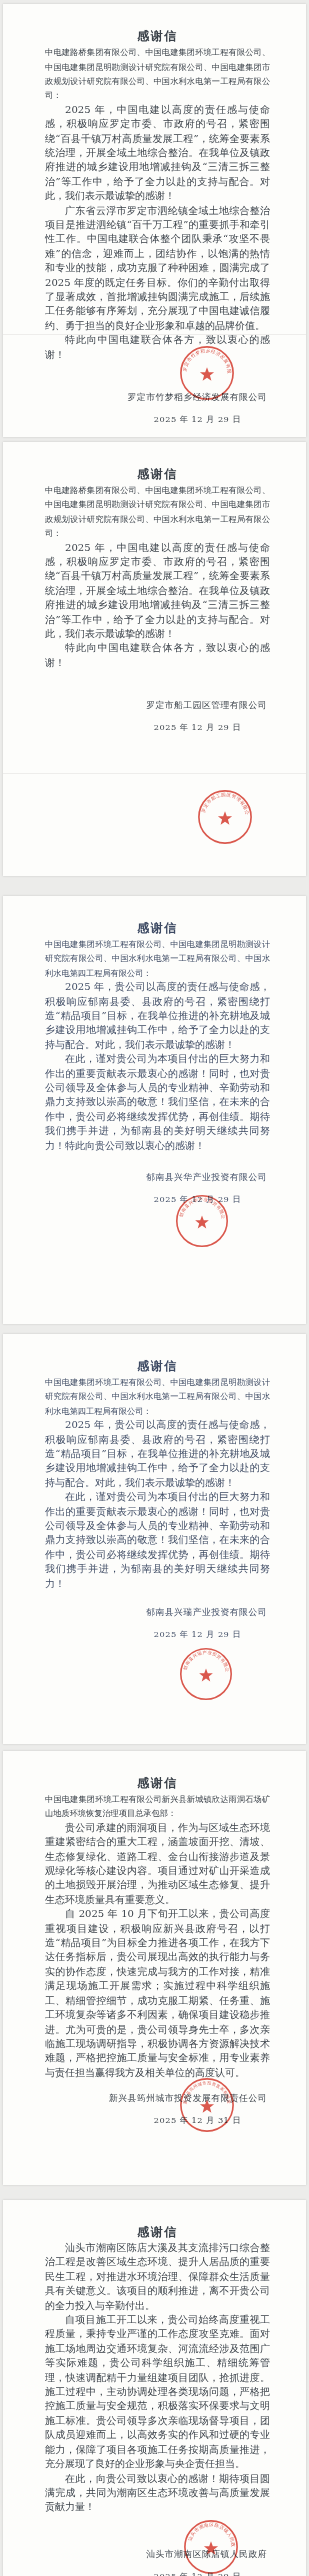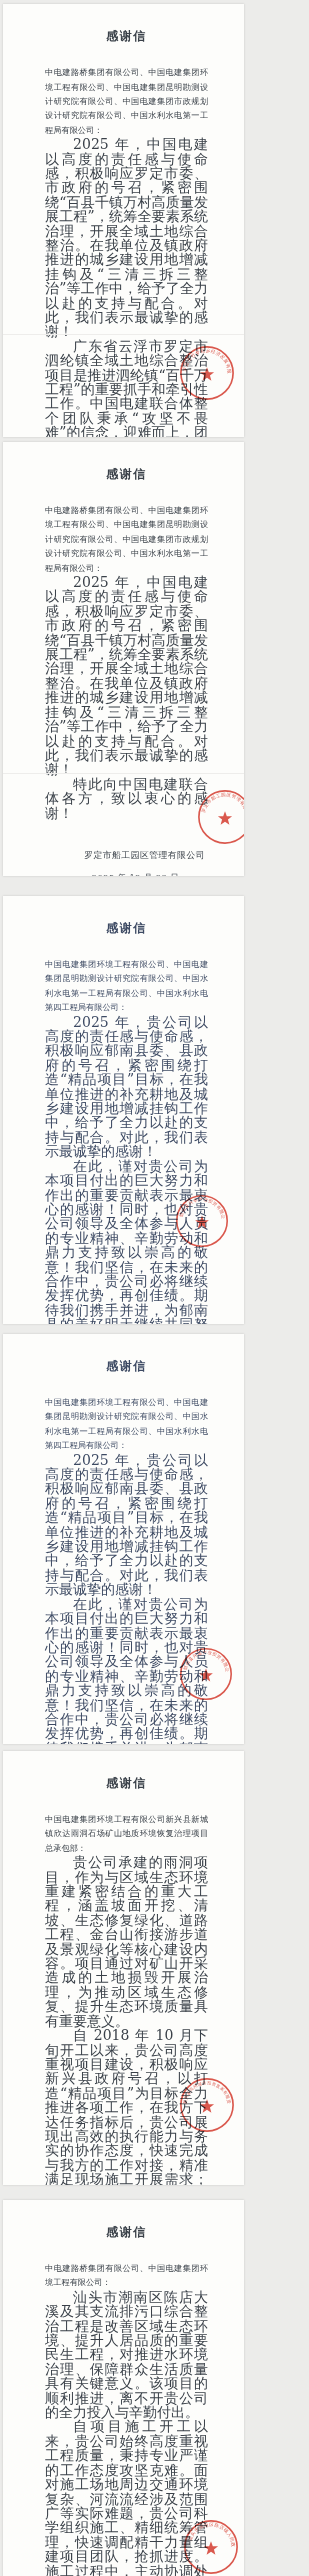--- a/index.html
+++ b/index.html
@@ -2,30 +2,30 @@
 <html style="font-size:8.2px"><head>
 <meta charset="utf-8">
 <style>
   html,body{margin:0;padding:0;background:#e8e7e4;}
   #canvas{
     position:relative;width:309px;height:3061px;margin:0 auto;
     background:#ececea;overflow:hidden;
     font-family:"DejaVu Serif","Liberation Serif",serif;
   }
   .page{
-    position:absolute;left:3.1px;width:241px;background:#fdfdfb;
+    position:absolute;left:3.1px;width:303px;background:#fdfdfb;
     box-shadow:0 0 2.1px rgba(0,0,0,.16);overflow:hidden;
   }
   .inner{padding:0 36px 0 42px;}
   .title{
     margin:0;text-align:center;font-size:12px;font-weight:bold;
     letter-spacing:1.5px;padding-top:24px;
   }
-  .addr{margin-top:20px;font-size:8.2px;line-height:14.4px;text-align:justify;}
-  .para{margin:0;text-indent:2em;font-size:14px;line-height:14.4px;text-align:justify;}
+  .addr{margin-top:0;font-size:8.2px;line-height:14.4px;text-align:justify;}
+  .para{margin:0;text-indent:2em;font-size:10px;line-height:14.4px;text-align:justify;}
   .sig{text-align:right;font-size:8.8px;padding-right:3.1px;letter-spacing:0.5px;}
   .date{margin-top:10px;text-align:right;font-size:8.2px;padding-right:29px;letter-spacing:0.5px;}
   .ink-a{color:#3a4149;}
   .ink-b{color:#3d4a63;}
   .fold{position:absolute;left:0;right:0;height:1px;background:#eeedeb;}
   .stamp{
     position:absolute;width:58px;height:58px;color:#d63c2f;
     opacity:.85;mix-blend-mode:multiply;pointer-events:none;
   }
   .stamp svg{width:100%;height:100%;}
@@ -115,40 +115,40 @@
         <polygon class="sp" points="70,56 74.4,67.9 87.1,68.4 77.1,76.3 80.6,88.6 70,81.5 59.4,88.6 62.9,76.3 52.9,68.4 65.6,67.9"></polygon>
       </svg>
     </div>
   </section>
 
   <section class="page ink-a" style="top:1751px;height:434px">
     <div class="inner">
       <h1 class="title">感谢信</h1>
       <div class="addr">中国电建集团环境工程有限公司新兴县新城镇欣达雨洞石场矿山地质环境恢复治理项目总承包部：</div>
       <p class="para">贵公司承建的雨洞项目，作为与区域生态环境重建紧密结合的重大工程，涵盖坡面开挖、清坡、生态修复绿化、道路工程、金台山衔接游步道及景观绿化等核心建设内容。项目通过对矿山开采造成的土地损毁开展治理，为推动区域生态修复、提升生态环境质量具有重要意义。</p>
-      <p class="para">自 2018 年 10 月下旬开工以来，贵公司高度重视项目建设，积极响应新兴县政府号召，以打造“精品项目”为目标全力推进各项工作，在我方下达任务指标后，贵公司展现出高效的执行能力与务实的协作态度，快速完成与我方的工作对接，精准满足现场施工开展需求；实施过程中科学组织施工、精细管控细节，成功克服工期紧、任务重、施工环境复杂等诸多不利因素，确保项目建设稳步推进。尤为可贵的是，贵公司领导身先士卒，多次亲临施工现场调研指导，积极协调各方资源解决技术难题，严格把控施工质量与安全标准，用专业素养与责任担当赢得我方及相关单位的高度认可。</p>
+      <p class="para">自 2025 年 10 月下旬开工以来，贵公司高度重视项目建设，积极响应新兴县政府号召，以打造“精品项目”为目标全力推进各项工作，在我方下达任务指标后，贵公司展现出高效的执行能力与务实的协作态度，快速完成与我方的工作对接，精准满足现场施工开展需求；实施过程中科学组织施工、精细管控细节，成功克服工期紧、任务重、施工环境复杂等诸多不利因素，确保项目建设稳步推进。尤为可贵的是，贵公司领导身先士卒，多次亲临施工现场调研指导，积极协调各方资源解决技术难题，严格把控施工质量与安全标准，用专业素养与责任担当赢得我方及相关单位的高度认可。</p>
       <div class="sig" style="margin-top:12.4px">新兴县筠州城市投资发展有限责任公司</div>
       <div class="date">2025 年 12 月 31 日</div>
     </div>
     <div class="stamp" style="left:175px;top:325px">
       <svg viewBox="0 0 140 140">
         <circle class="sc" cx="70" cy="70" r="63"></circle>
         <path id="arc4" d="M70 70 m-50 0 a50 50 0 1 1 100 0" fill="none"></path>
         <text class="st" style="font-size:10px"><textPath href="#arc4" startOffset="1%">新兴县筠州城市投资发展有限责任公司</textPath></text>
         <polygon class="sp" points="70,56 74.4,67.9 87.1,68.4 77.1,76.3 80.6,88.6 70,81.5 59.4,88.6 62.9,76.3 52.9,68.4 65.6,67.9"></polygon>
       </svg>
     </div>
   </section>
 
   <section class="page ink-a" style="top:2200px;height:430px">
     <div class="inner">
       <h1 class="title">感谢信</h1>
-      <div class="addr">中电建路桥集团有限公司、中国电建集团环境工程有限公司：</div>
       <p class="para">汕头市潮南区陈店大溪及其支流排污口综合整治工程是改善区域生态环境、提升人居品质的重要民生工程，对推进水环境治理、保障群众生活质量具有关键意义。该项目的顺利推进，离不开贵公司的全力投入与辛勤付出。</p>
       <p class="para">自项目施工开工以来，贵公司始终高度重视工程质量，秉持专业严谨的工作态度攻坚克难。面对施工场地周边交通环境复杂、河流流经涉及范围广等实际难题，贵公司科学组织施工、精细统筹管理，快速调配精干力量组建项目团队，抢抓进度。施工过程中，主动协调处理各类现场问题，严格把控施工质量与安全规范，积极落实环保要求与文明施工标准。贵公司领导多次亲临现场督导项目，团队成员迎难而上，以高效务实的作风和过硬的专业能力，保障了项目各项施工任务按期高质量推进，充分展现了良好的企业形象与央企责任担当。</p>
+      <p class="para">在此，向贵公司致以衷心的感谢！期待项目圆满完成，共同为潮南区生态环境改善与高质量发展贡献力量！</p>
       <div class="sig" style="margin-top:34px">汕头市潮南区陈店镇人民政府</div>
       <div class="date">2025 年 12 月 29 日</div>
     </div>
     <div class="stamp" style="left:179px;top:318px">
       <svg viewBox="0 0 140 140">
         <circle class="sc" cx="70" cy="70" r="63"></circle>
         <path id="arc5" d="M70 70 m-50 0 a50 50 0 1 1 100 0" fill="none"></path>
         <text class="st"><textPath href="#arc5" startOffset="9%">汕头市潮南区陈店镇人民政府</textPath></text>
         <polygon class="sp" points="70,56 74.4,67.9 87.1,68.4 77.1,76.3 80.6,88.6 70,81.5 59.4,88.6 62.9,76.3 52.9,68.4 65.6,67.9"></polygon>
       </svg>

